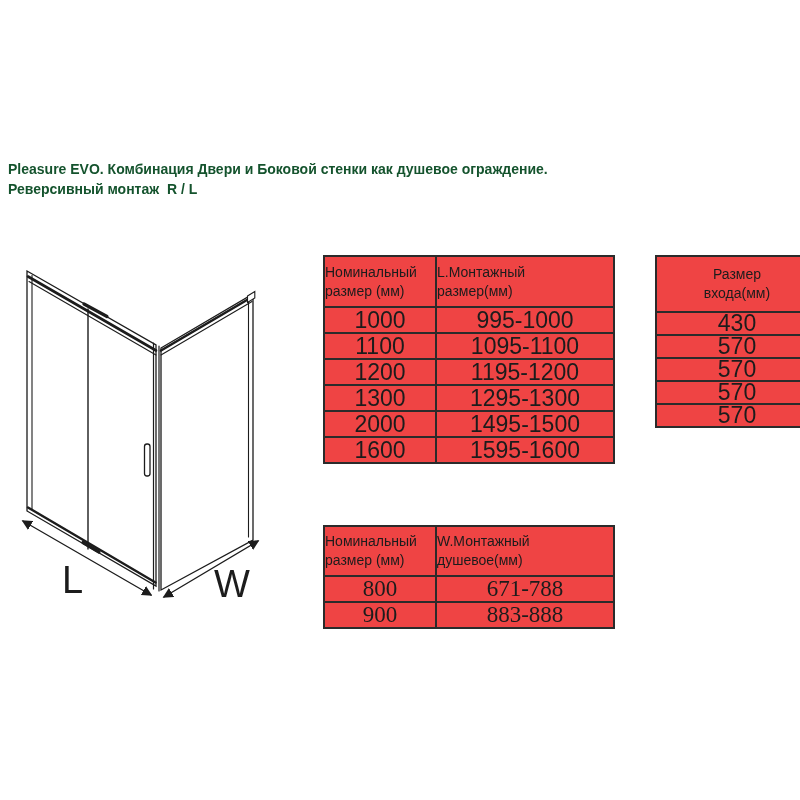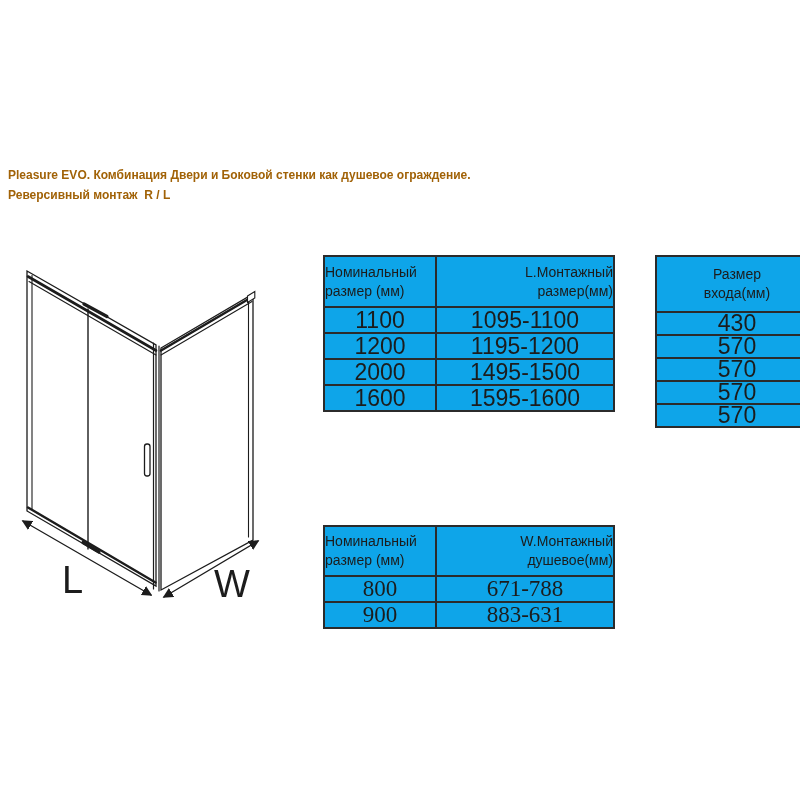--- a/index.html
+++ b/index.html
@@ -13,25 +13,25 @@
     position: relative;
     font-family: "Liberation Sans", sans-serif;
     color: #1e1e1e;
     overflow: hidden;
   }
 
   
   .doc-header {
     position: absolute;
     left: 8px;
-    top: 165px;
-    font-size: 12px;
+    top: 159px;
+    font-size: 14px;
     font-weight: bold;
     line-height: 20px;
-    color: #a16207;
+    color: #14532d;
   }
   .doc-header div { white-space: pre-wrap; }
 
   
   .diagram {
     position: absolute;
     left: 10px;
     top: 253px;
     width: 260px;
     height: 372px;
@@ -41,34 +41,34 @@
   table.tbl {
     position: absolute;
     border-collapse: collapse;
     table-layout: fixed;
     color: #1c1c1c;
   }
   table.tbl th, table.tbl td {
     border: 2px solid #2b2b2b;
     padding: 0;
     vertical-align: middle;
-    background: #0ea5e9;
+    background: #ef4444;
   }
   table.tbl th {
     font-weight: normal;
     font-size: 14px;
     line-height: 19px;
     white-space: pre-line;
   }
   table.tbl td {
     text-align: center;
     font-size: 23px;
   }
   th.hdr-left   { text-align: left; padding-left: 8px; }
-  th.hdr-center { text-align: right; }
+  th.hdr-center { text-align: left; }
 
   
   .tbl-length { left: 323px; top: 255px; width: 290px; }
   .tbl-length col.c1 { width: 112px; }
   .tbl-length col.c2 { width: 178px; }
   .tbl-length th { height: 49px; }
   .tbl-length td { height: 24px; line-height: 24px; }
 
   
   .tbl-width { left: 323px; top: 525px; width: 290px; }
@@ -150,26 +150,34 @@
   <thead>
     <tr>
       <th class="hdr-left">Номинальный
 размер (мм)</th>
       <th class="hdr-center">L.Монтажный
 размер(мм)</th>
     </tr>
   </thead>
   <tbody>
     <tr>
+      <td>1000</td>
+      <td>995-1000</td>
+    </tr>
+    <tr>
       <td>1100</td>
       <td>1095-1100</td>
     </tr>
     <tr>
       <td>1200</td>
       <td>1195-1200</td>
+    </tr>
+    <tr>
+      <td>1300</td>
+      <td>1295-1300</td>
     </tr>
     <tr>
       <td>2000</td>
       <td>1495-1500</td>
     </tr>
     <tr>
       <td>1600</td>
       <td>1595-1600</td>
     </tr>
   </tbody>
@@ -214,16 +222,16 @@
 душевое(мм)</th>
     </tr>
   </thead>
   <tbody>
     <tr>
       <td>800</td>
       <td>671-788</td>
     </tr>
     <tr>
       <td>900</td>
-      <td>883-631</td>
+      <td>883-888</td>
     </tr>
   </tbody>
 </table>
 
 </body></html>

